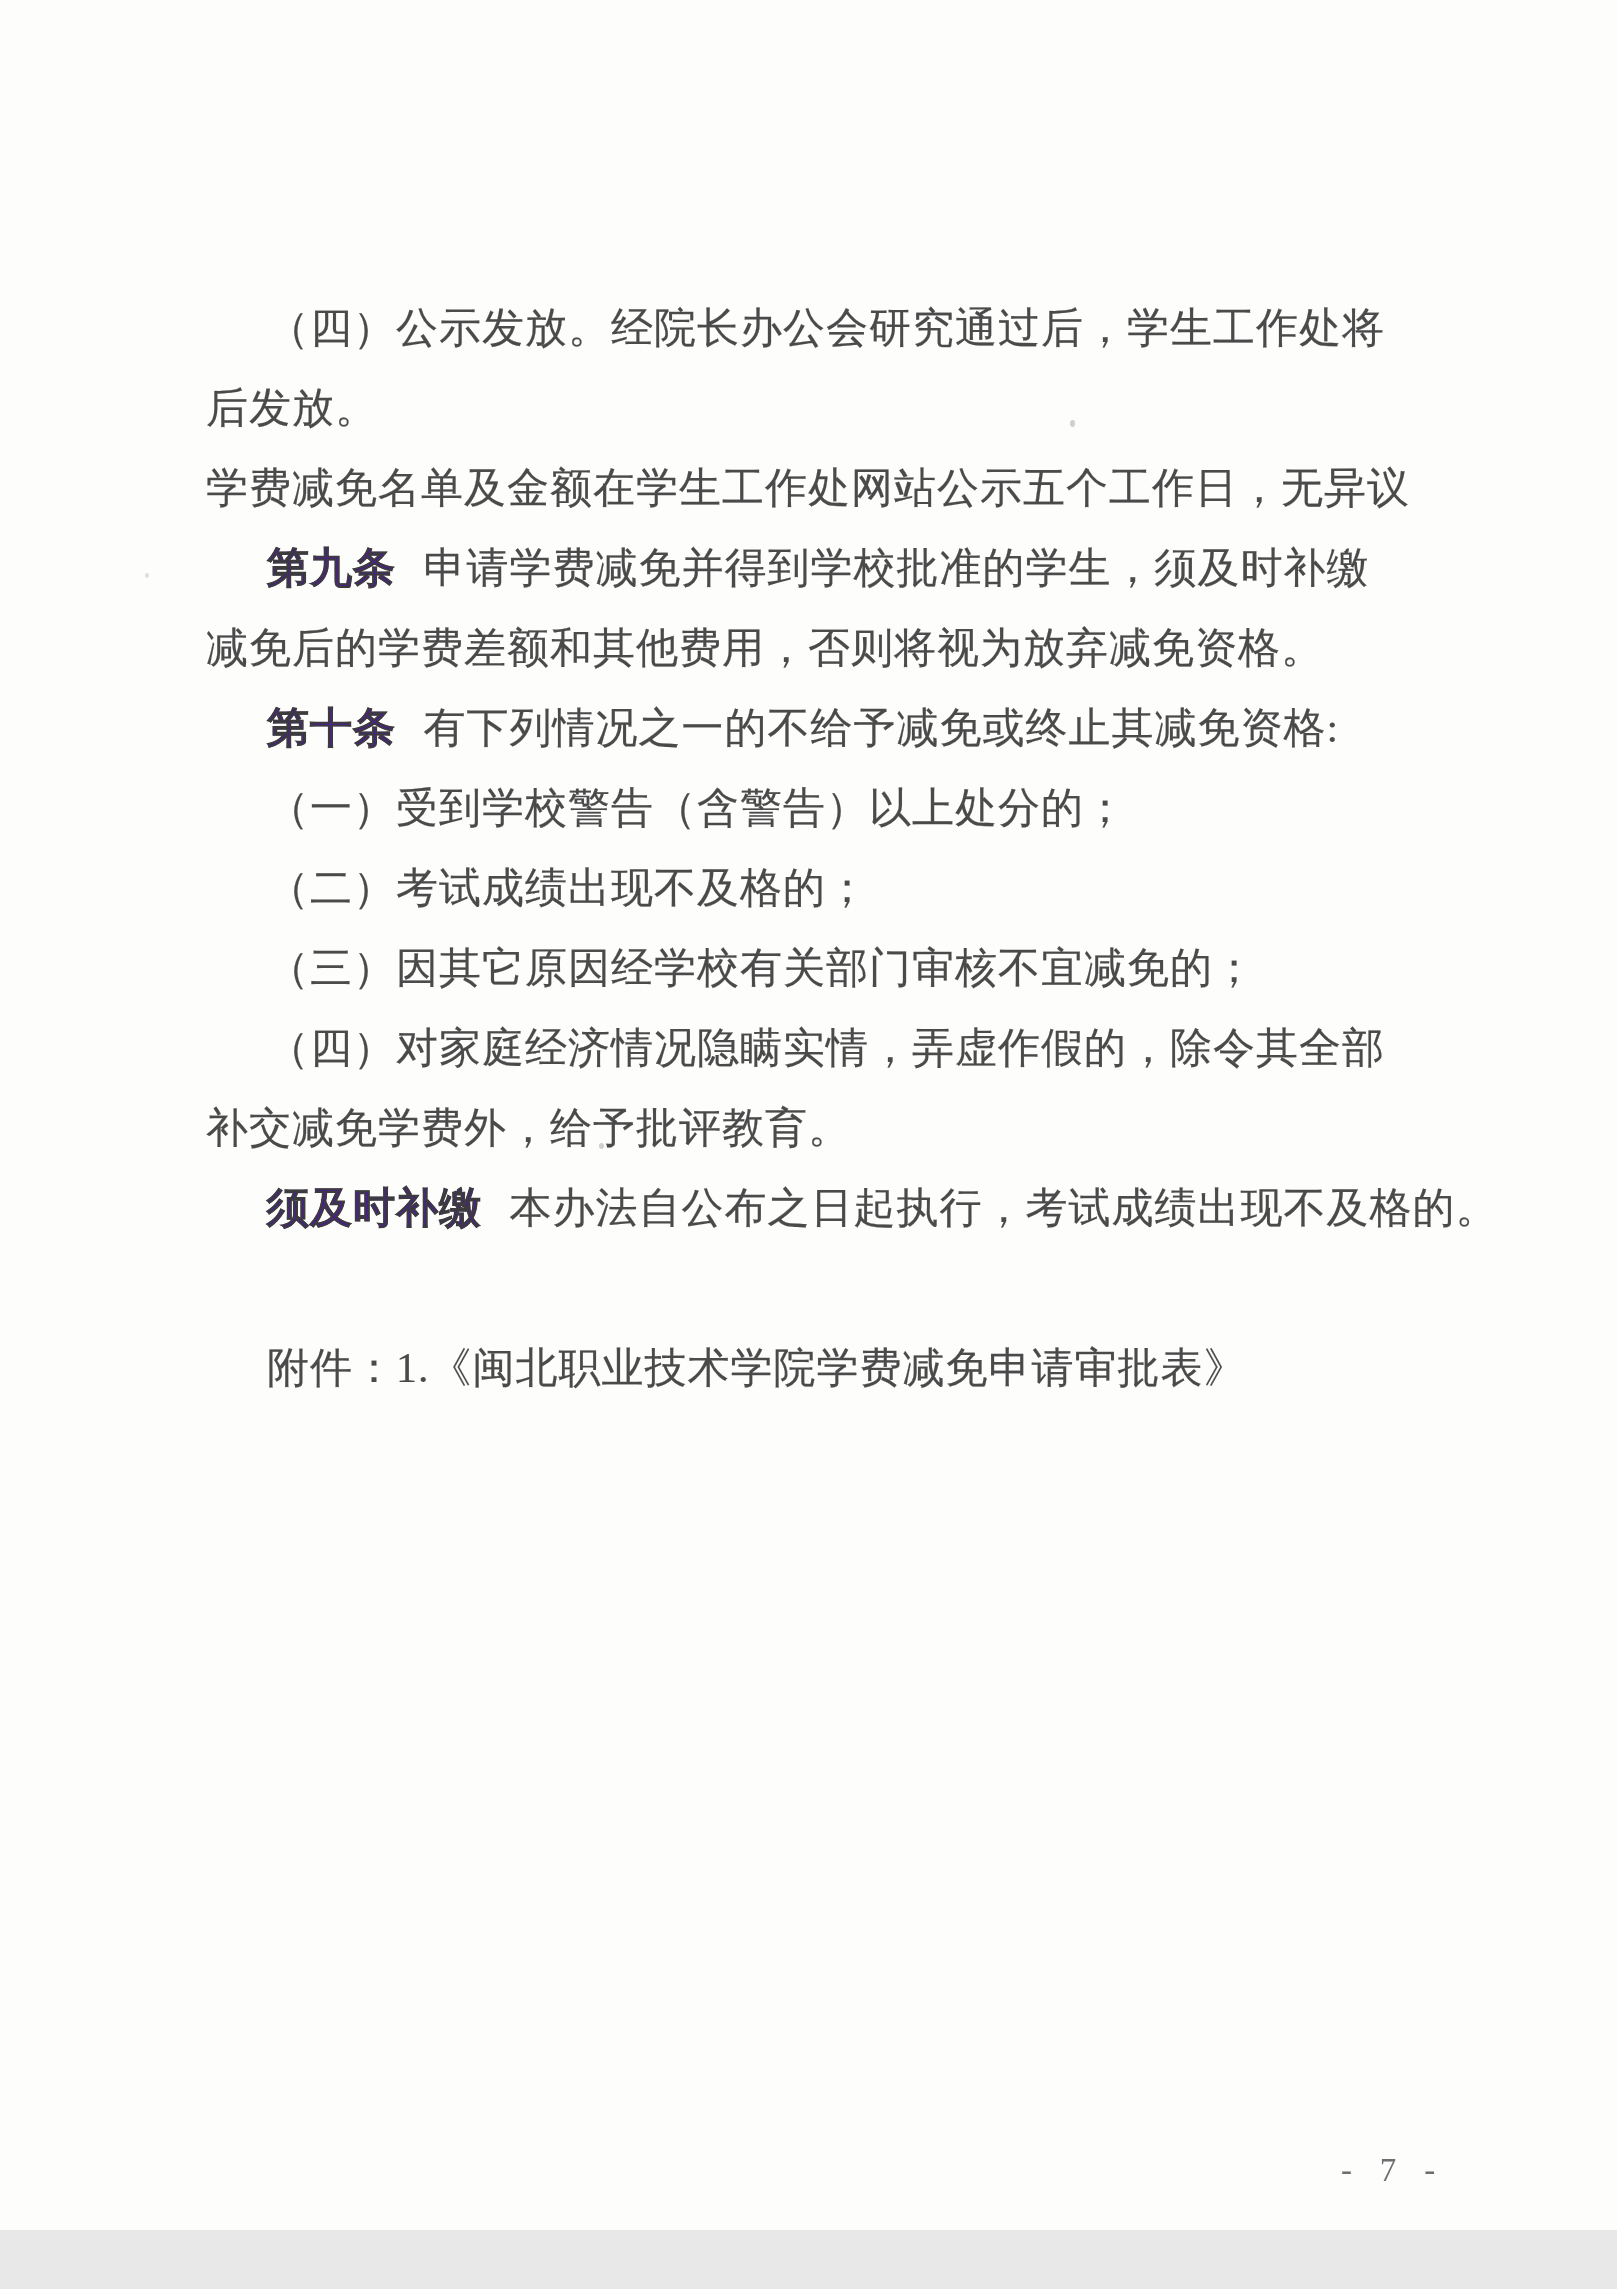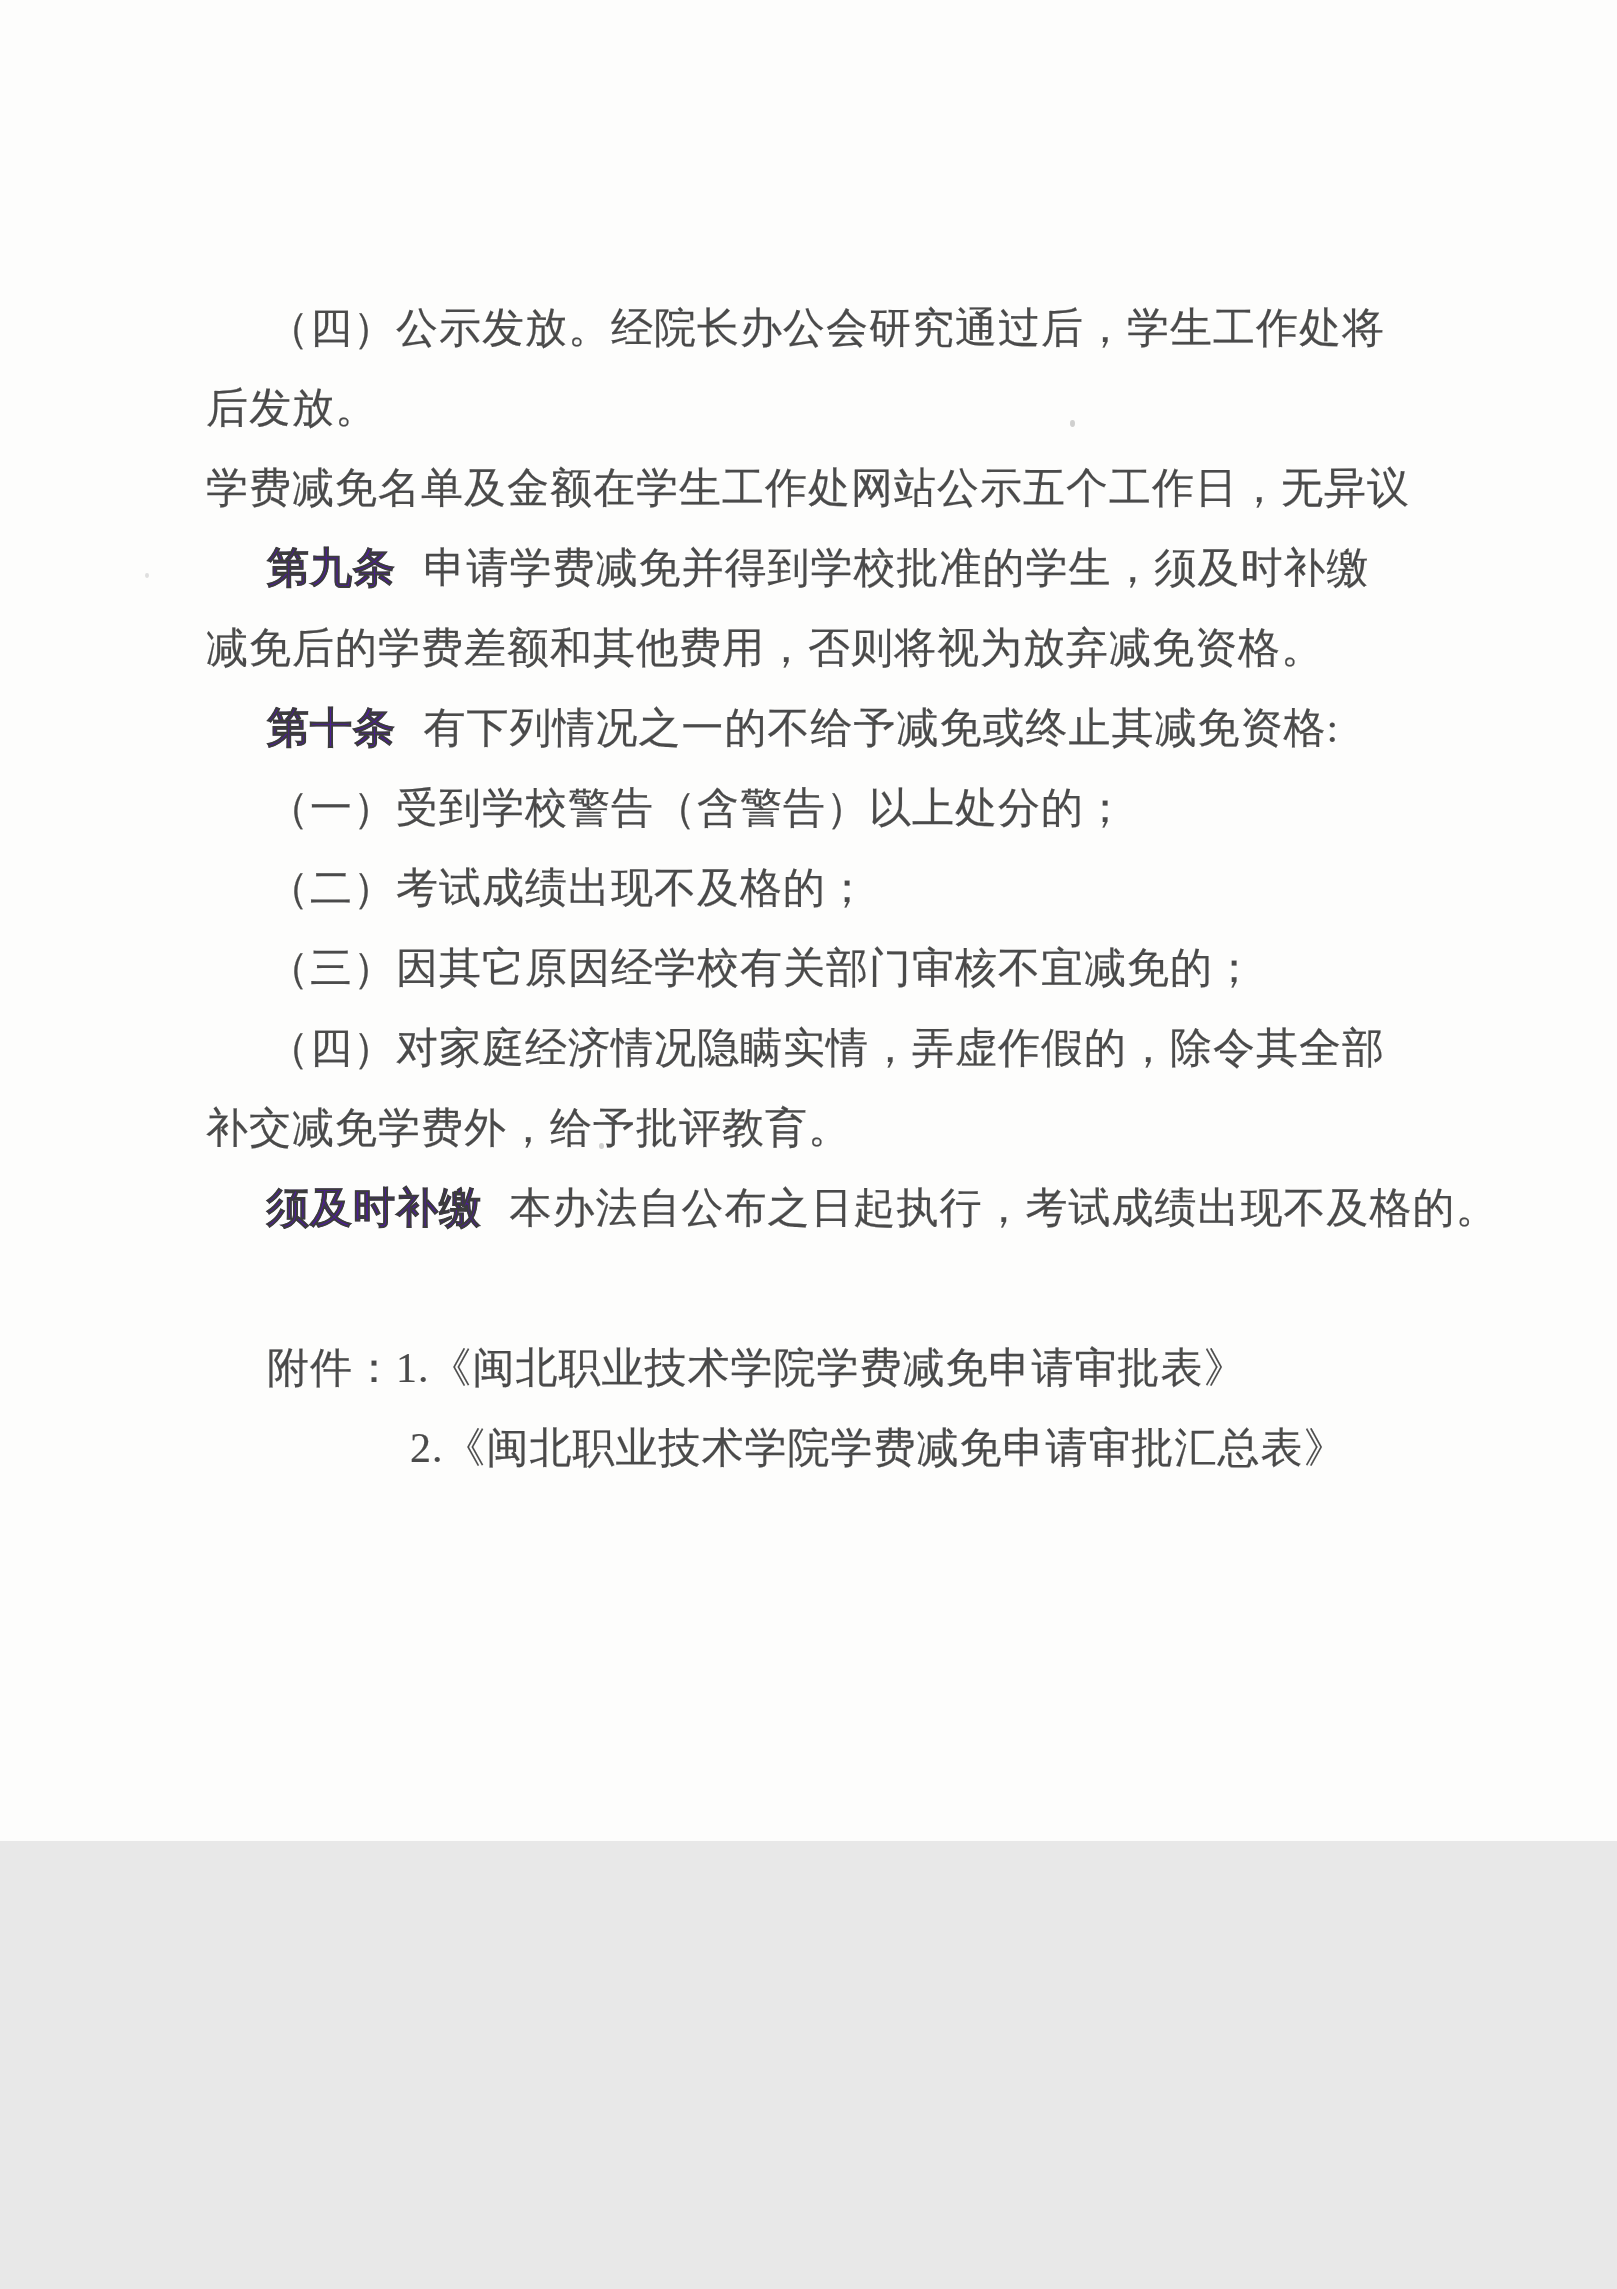--- a/index.html
+++ b/index.html
@@ -3,21 +3,21 @@
 <meta charset="utf-8">
 <style>
   html, body {
     margin: 0;
     padding: 0;
     background: #e8e8e8;
   }
   .page {
     position: relative;
     width: 1617px;
-    height: 1841px;
+    height: 2230px;
     margin: 0 auto;
     background: #fdfdfc;
     overflow: hidden;
     font-family: "Liberation Serif", "DejaVu Serif", serif;
   }
   .doc-body {
     position: absolute;
     left: 206px;
     top: 288px;
     width: 1240px;
@@ -75,21 +75,20 @@
       <div class="line ind-none"><span>减免后的学费差额和其他费用，否则将视为放弃减免资格。</span></div>
       <div class="line ind-first"><span class="article-no">第十条</span><span>有下列情况之一的不给予减免或终止其减免资格:</span></div>
       <div class="line ind-first"><span>（一）受到学校警告（含警告）以上处分的；</span></div>
       <div class="line ind-first"><span>（二）考试成绩出现不及格的；</span></div>
       <div class="line ind-first"><span>（三）因其它原因经学校有关部门审核不宜减免的；</span></div>
       <div class="line ind-first"><span>（四）对家庭经济情况隐瞒实情，弄虚作假的，除令其全部</span></div>
       <div class="line ind-none"><span>补交减免学费外，给予批评教育。</span></div>
       <div class="line ind-first"><span class="article-no">须及时补缴</span><span>本办法自公布之日起执行，考试成绩出现不及格的。</span></div>
       <div class="line ind-blank"></div>
       <div class="line ind-attach"><span>附件：1.《闽北职业技术学院学费减免申请审批表》</span></div>
-      <div class="line ind-attach2"><span>2.《闽北职业技术学院学费减免申请审批汇总表》</span></div>
     </div>
 
   <div class="artifact a1"></div>
   <div class="artifact a2"></div>
   <div class="artifact a3"></div>
 
   <div class="page-number">- 7 -</div>
 
 </div>
 

